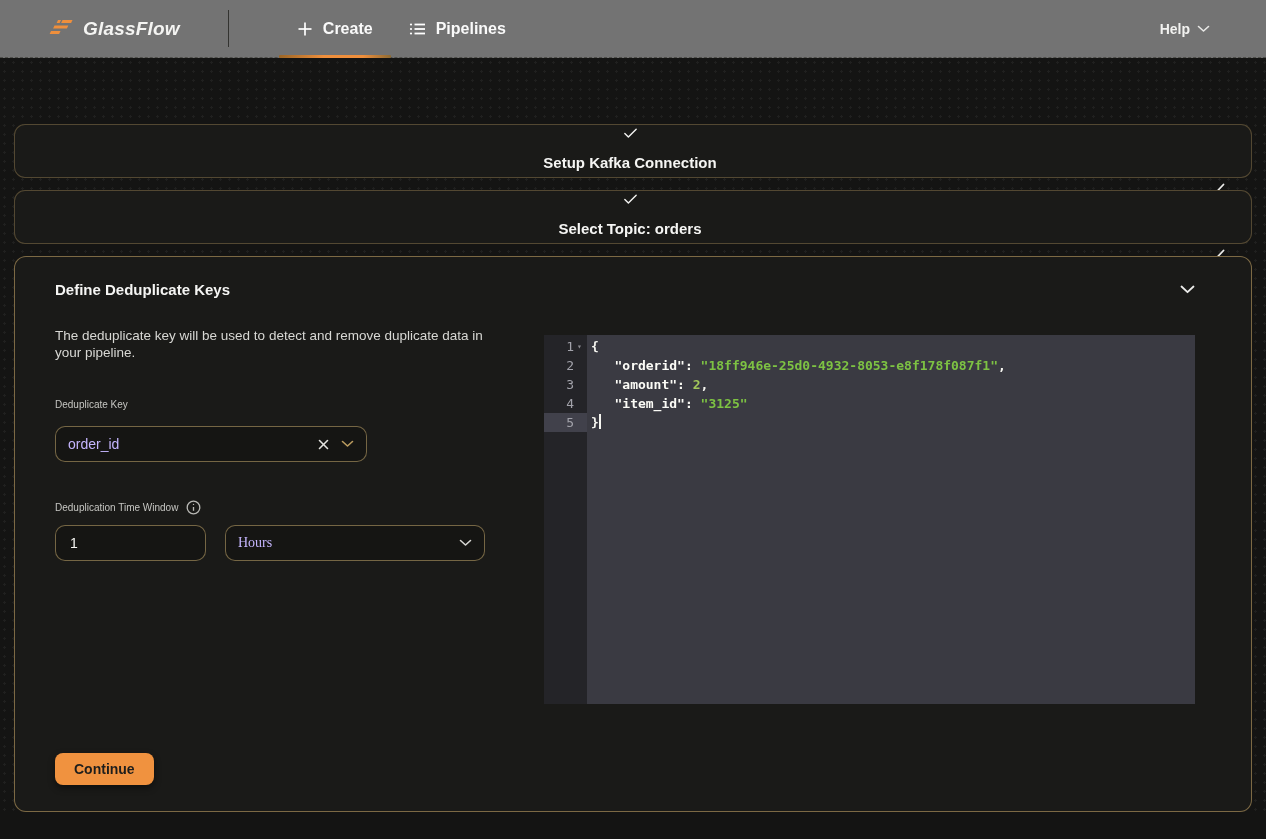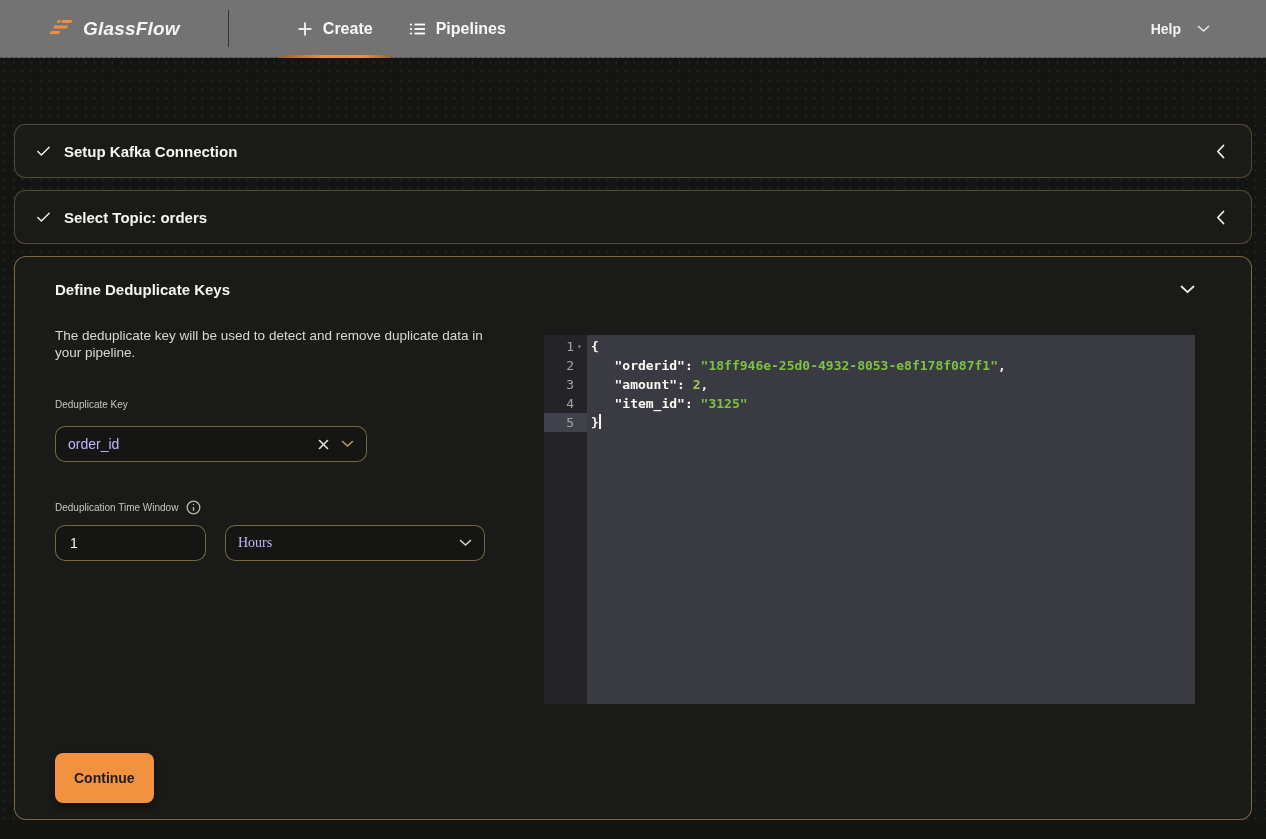--- a/index.html
+++ b/index.html
@@ -31,30 +31,31 @@
   .tab {
     display:flex; align-items:center; gap:10px;
     padding:0 18px; position:relative; cursor:pointer;
     font-size:16px; font-weight:700; color:#fafafa;
   }
   .tab.active::after {
     content:""; position:absolute; left:0; right:0; bottom:-1px; height:3px;
     background:linear-gradient(90deg,#9a6526,#ef8f3c 40%,#ef8f3c 75%,#8d6a33);
     border-radius:1px;
   }
-  .nav-right { margin-left:auto; display:flex; align-items:center; gap:16px; cursor:pointer; }
+  .nav-right { margin-left:auto; display:flex; align-items:center; gap:7px; cursor:pointer; }
   .nav-right span { font-size:14px; font-weight:600; color:#f2f2f0; }
 
   
   .content { padding:66px 14px 0; display:flex; flex-direction:column; gap:12px; }
 
   .card {
     background:#1a1a18;
     border:1px solid rgba(205,172,105,0.32);
     border-radius:11px;
+    flex-direction:column;
   }
   .card.collapsed {
     height:54px; display:flex; align-items:center;
     padding:0 26px 0 20px; gap:12px; cursor:pointer;
   }
   .card-title { font-size:15px; font-weight:700; color:#f5f5f3; }
   .collapse-chevron { margin-left:auto; display:flex; color:#ececea; }
 
   .card.expanded {
     border-color:rgba(205,172,105,0.55);
@@ -138,21 +139,21 @@
 
   
   .continue-btn {
     margin-top:49px;
     display:inline-block;
     background:#f0923f;
     color:#1e1e1c;
     border:none; border-radius:8px;
     font-family:"Liberation Sans", sans-serif;
     font-size:14px; font-weight:700;
-    padding:17px 19px;
+    padding:8px 19px;
     cursor:pointer;
     box-shadow:0 3px 7px rgba(0,0,0,0.45);
   }
   svg { display:block; }
 </style>
 </head>
 <body>
 
 <div class="nav">
   <div class="brand">

